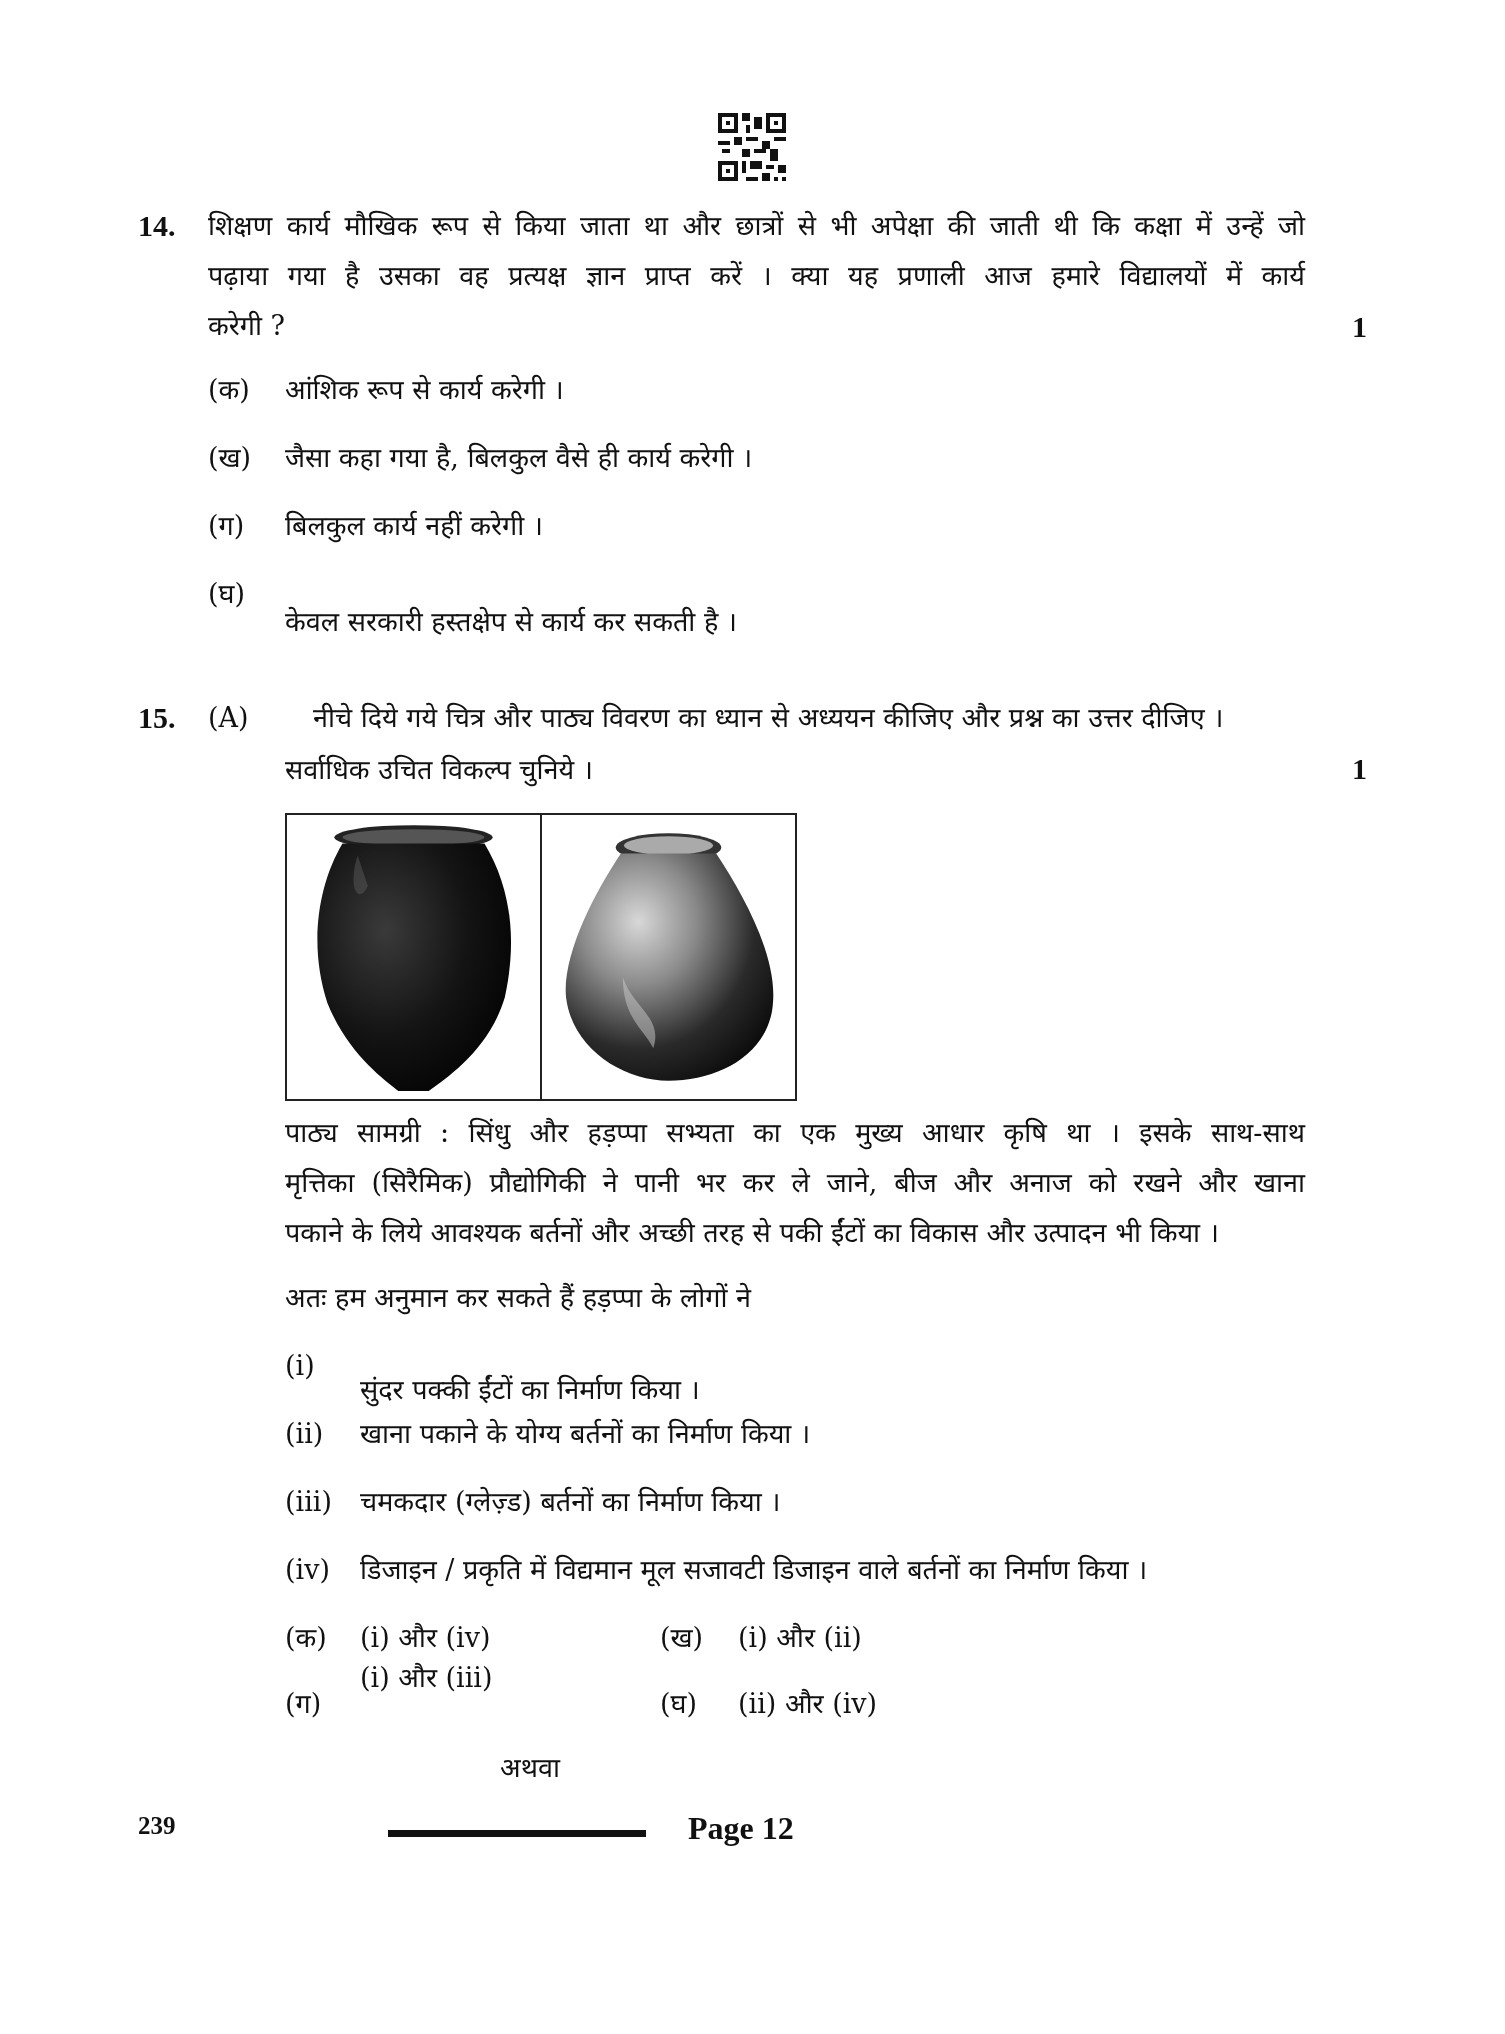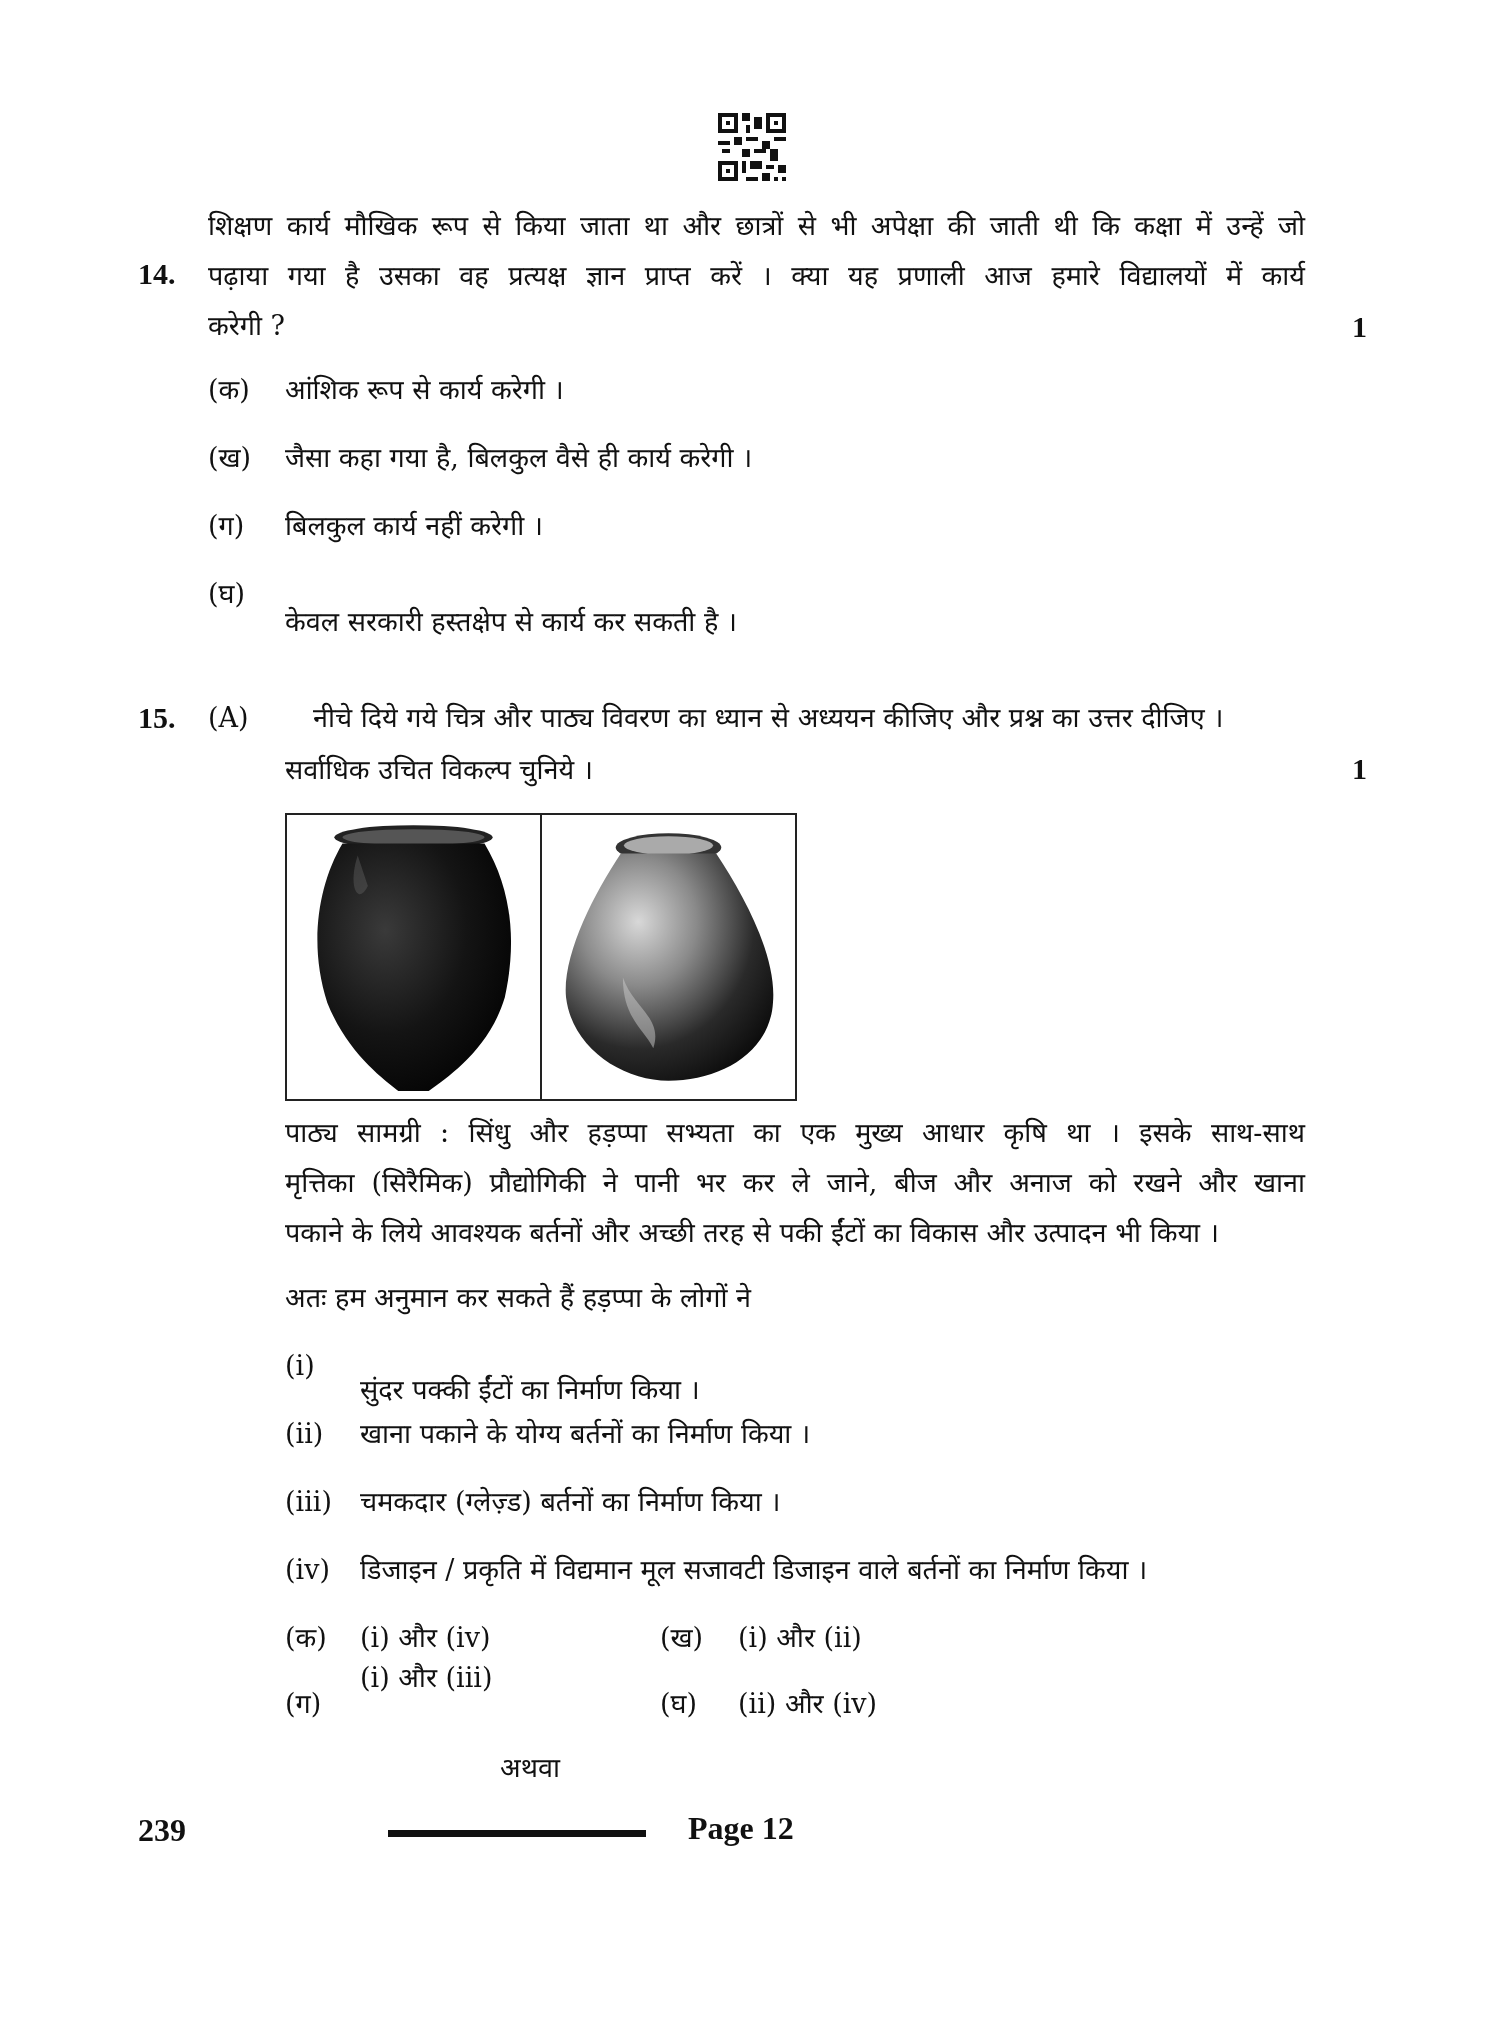--- a/index.html
+++ b/index.html
@@ -9,21 +9,21 @@
   }
   .abs { position: absolute; }
   .qr { left: 718px; top: 113px; width: 68px; height: 72px; }
   .txt { font-size: 27px; line-height: 36px; white-space: nowrap; }
   .qnum { font-family: "Liberation Serif", serif; font-size: 30px; font-weight: bold; }
   .marks { font-family: "Liberation Serif", serif; font-size: 30px; font-weight: bold; right: 138px; }
   .justify { white-space: normal; text-align: justify; text-align-last: justify; }
   .images { left: 285px; top: 813px; width: 508px; height: 284px; border: 2px solid #222; display: flex; }
   .img-cell { flex: 1; position: relative; background: #fff; overflow: hidden; }
   .img-cell + .img-cell { border-left: 2px solid #222; }
-  .footer-num { left: 138px; top: 1812px; font-family: "Liberation Serif", serif; font-weight: bold; font-size: 32px; }
+  .footer-num { left: 138px; top: 1812px; font-family: "Liberation Serif", serif; font-weight: bold; font-size: 25px; }
   .footer-rule { left: 388px; top: 1830px; width: 258px; height: 7px; background: #111; }
   .footer-page { left: 688px; top: 1810px; font-family: "Liberation Serif", serif; font-weight: bold; font-size: 32px; }
 </style>
 </head>
 <body>
 
 <div class="abs qr">
   <svg width="68" height="72" viewBox="0 0 17 18">
     <rect x="0" y="0" width="5" height="5" fill="#111"></rect>
       <rect x="1" y="1" width="3" height="3" fill="#fff"></rect>
@@ -51,21 +51,21 @@
       <rect x="12" y="13" width="2" height="1" fill="#111"></rect>
     <rect x="15" y="13" width="2" height="2" fill="#111"></rect>
       <rect x="7" y="16" width="3" height="1" fill="#111"></rect>
       <rect x="11" y="15" width="2" height="2" fill="#111"></rect>
     <rect x="14" y="16" width="1" height="1" fill="#111"></rect>
       <rect x="16" y="16" width="1" height="1" fill="#111"></rect>
   </svg>
 </div>
 
 <section>
-  <div class="abs txt qnum" style="left:138px; top:208px;margin-top:48px;">14.</div>
+  <div class="abs txt qnum" style="left:138px; top:208px;">14.</div>
   <div class="abs txt justify" style="left:208px; top:208px; width:1097px;">शिक्षण कार्य मौखिक रूप से किया जाता था और छात्रों से भी अपेक्षा की जाती थी कि कक्षा में उन्हें जो</div>
   <div class="abs txt justify" style="left:208px; top:258px; width:1097px;">पढ़ाया गया है उसका वह प्रत्यक्ष ज्ञान प्राप्त करें । क्या यह प्रणाली आज हमारे विद्यालयों में कार्य</div>
   <div class="abs txt" style="left:208px; top:308px;">करेगी ?</div>
   <div class="abs marks" style="top:310px;">1</div>
 
   <div class="abs txt" style="left:208px; top:372px;">(क)</div>
   <div class="abs txt" style="left:285px; top:372px;">आंशिक रूप से कार्य करेगी ।</div>
   <div class="abs txt" style="left:208px; top:440px;">(ख)</div>
   <div class="abs txt" style="left:285px; top:440px;">जैसा कहा गया है, बिलकुल वैसे ही कार्य करेगी ।</div>
   <div class="abs txt" style="left:208px; top:508px;">(ग)</div>

